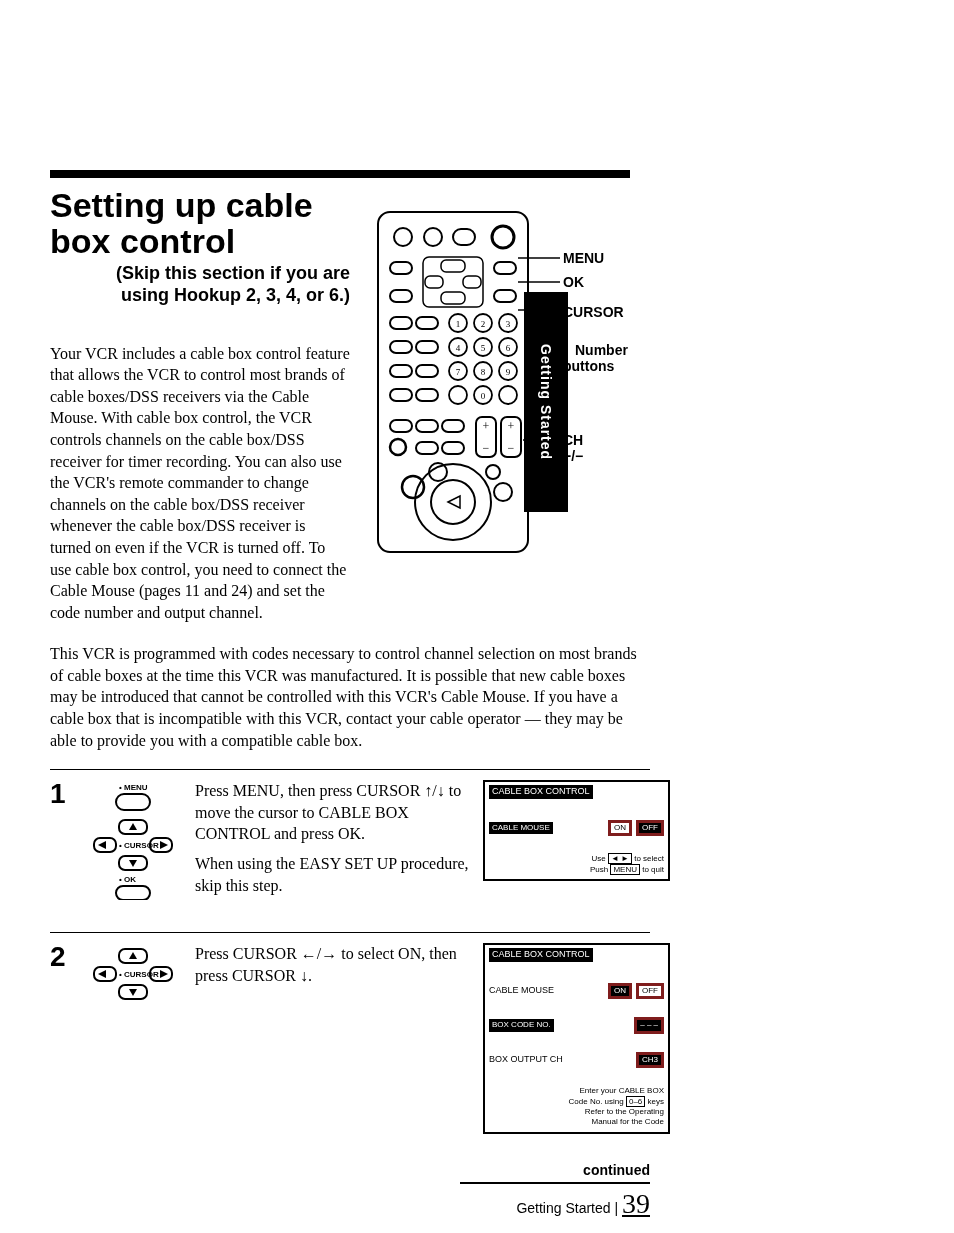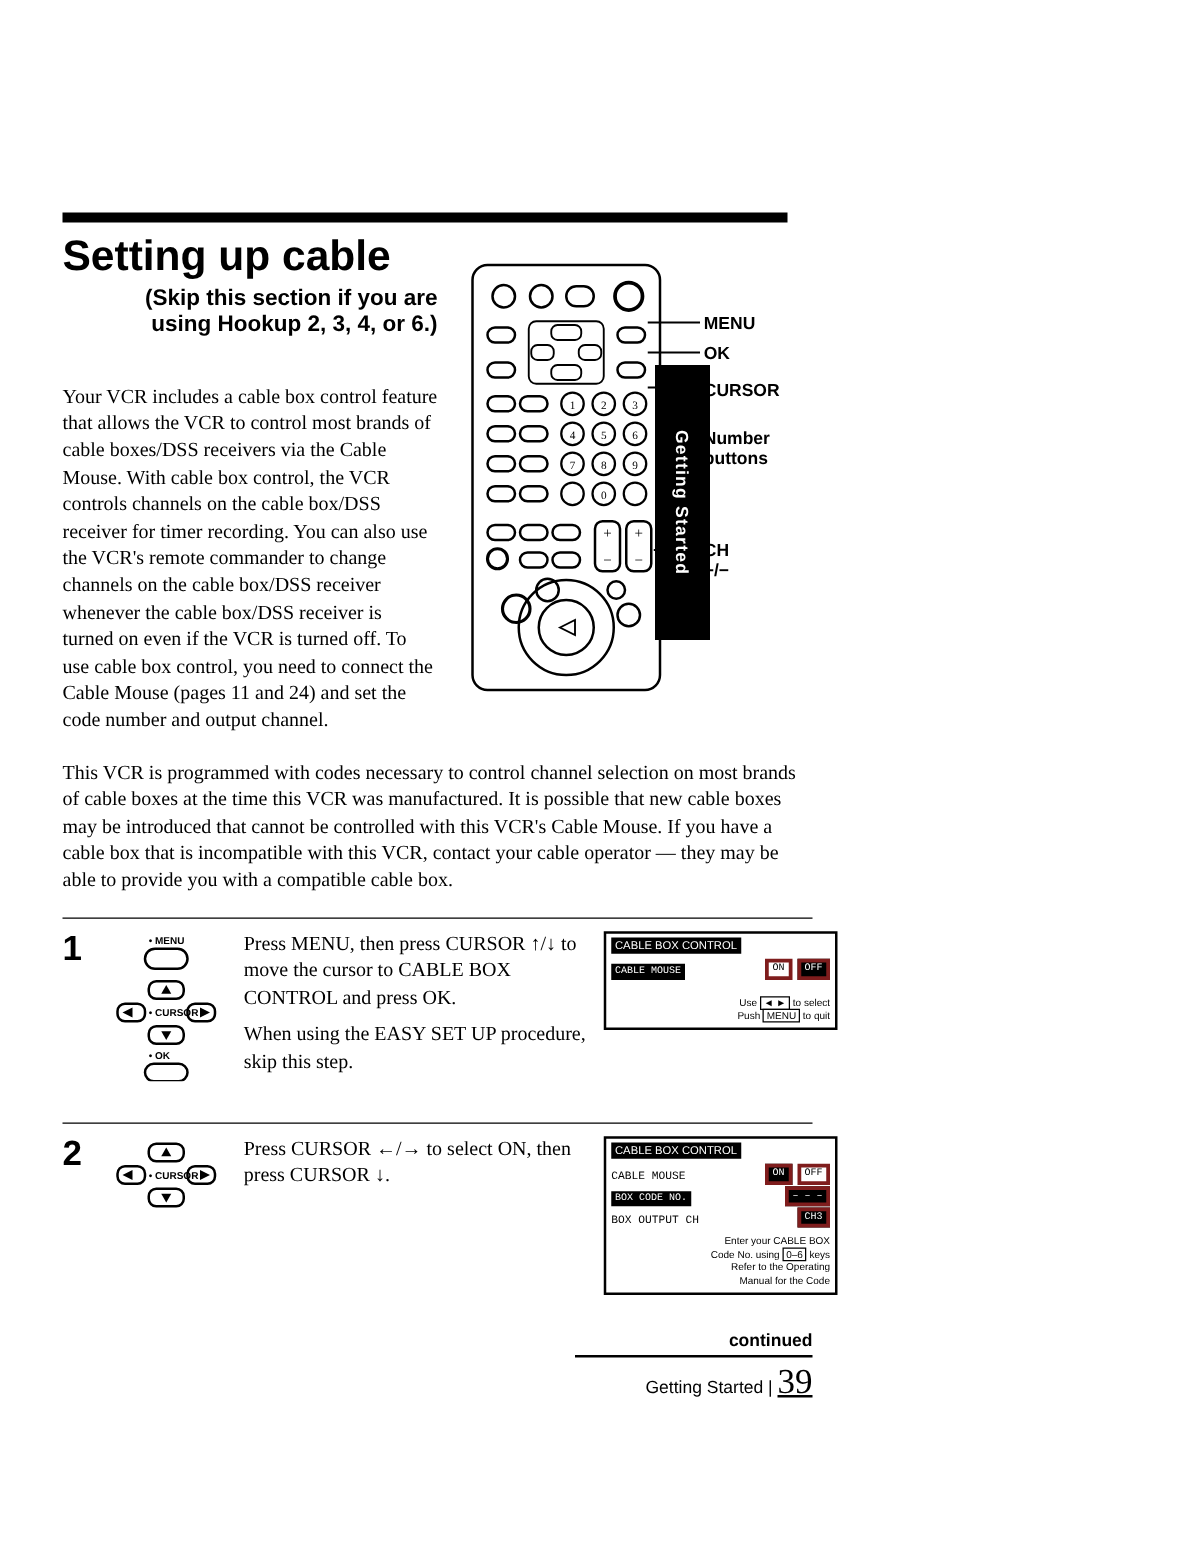--- a/index.html
+++ b/index.html
@@ -100,21 +100,21 @@
     flex: 0 0 175px;
   }
   .osd-title {
     background: #000;
     color: #fff;
     padding: 1px 3px;
     font-size: 9px;
     display: inline-block;
     margin-bottom: 3px;
   }
-  .osd-row { display: flex; align-items: flex-end; gap: 4px; margin: 1px 0; font-family: Liberation Mono, monospace; }
+  .osd-row { display: flex; align-items: center; gap: 4px; margin: 18px 0; }
   .osd-label-inv { background: #000; color: #fff; padding: 1px 3px; font-size: 8px; }
   .osd-pill { border: 3px solid #7f1d1d; padding: 0 3px; font-size: 8px; }
   .osd-pill.on { background: #000; color: #fff; }
   .osd-hint { font-size: 8px; margin-top: 14px; text-align: right; }
   .osd-hint .boxed { border: 1px solid #000; padding: 0 2px; }
   .footer {
     width: 600px;
     text-align: right;
     font-family: Arial, Helvetica, sans-serif;
     margin-top: 6px;
@@ -134,20 +134,21 @@
 
 <div class="page">
 
   <div class="black-bar"></div>
 
   <div class="top-row">
     <div>
       <div class="title-block">
         <h1 class="main-title">
           <span>Setting up cable</span><br>
+          <span>box control</span>
         </h1>
         <p class="sub-title">
           <span>(Skip this section if you are</span><br>
           <span>using Hookup 2, 3, 4, or 6.)</span>
         </p>
       </div>
 
       <div class="intro">
         <p>Your VCR includes a cable box control feature that allows the VCR to control most brands of cable boxes/DSS receivers via the Cable Mouse. With cable box control, the VCR controls channels on the cable box/DSS receiver for timer recording. You can also use the VCR's remote commander to change channels on the cable box/DSS receiver whenever the cable box/DSS receiver is turned on even if the VCR is turned off. To use cable box control, you need to connect the Cable Mouse (pages 11 and 24) and set the code number and output channel.</p>
       </div>
@@ -227,21 +228,21 @@
         <polygon points="80,300 92,294 92,306" fill="none" stroke="#000" stroke-width="1.5"></polygon>
         <circle cx="45" cy="285" r="11" fill="none" stroke="#000" stroke-width="2.5"></circle>
         <circle cx="70" cy="270" r="9" fill="none" stroke="#000" stroke-width="2"></circle>
         <circle cx="125" cy="270" r="7" fill="none" stroke="#000" stroke-width="2"></circle>
         <circle cx="135" cy="290" r="9" fill="none" stroke="#000" stroke-width="2"></circle>
       </svg>
 
       <div class="callout-label" style="left:195px; top:48px;">MENU</div>
       <div class="callout-label" style="left:195px; top:72px;">OK</div>
       <div class="callout-label" style="left:195px; top:102px;">CURSOR</div>
-      <div class="callout-label" style="left:195px; top:140px;">Number</div>
+      <div class="callout-label" style="left:207px; top:140px;">Number</div>
       <div class="callout-label" style="left:195px; top:156px;">buttons</div>
       <div class="callout-label" style="left:195px; top:230px;">CH +/−</div>
       <svg width="90" height="360" style="position:absolute; left:150px; top:0;">
         <line x1="0" y1="56" x2="42" y2="56" stroke="#000" stroke-width="1.5"></line>
         <line x1="0" y1="80" x2="42" y2="80" stroke="#000" stroke-width="1.5"></line>
         <line x1="0" y1="108" x2="42" y2="108" stroke="#000" stroke-width="1.5"></line>
         <line x1="10" y1="150" x2="42" y2="150" stroke="#000" stroke-width="1.5"></line>
         <line x1="5" y1="238" x2="42" y2="238" stroke="#000" stroke-width="1.5"></line>
       </svg>
 

